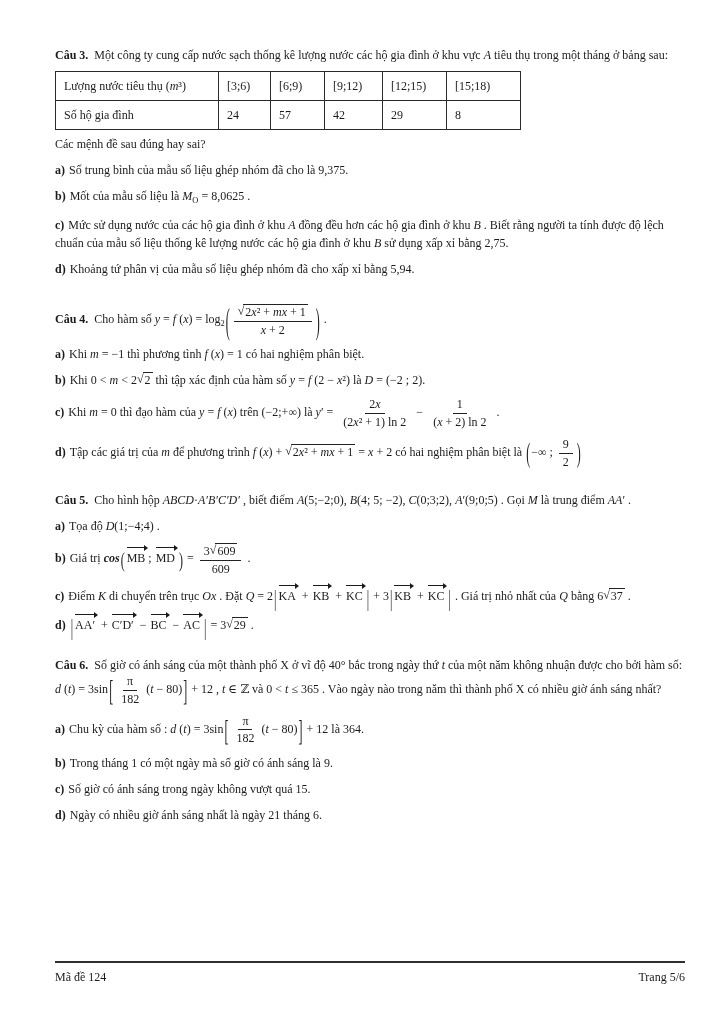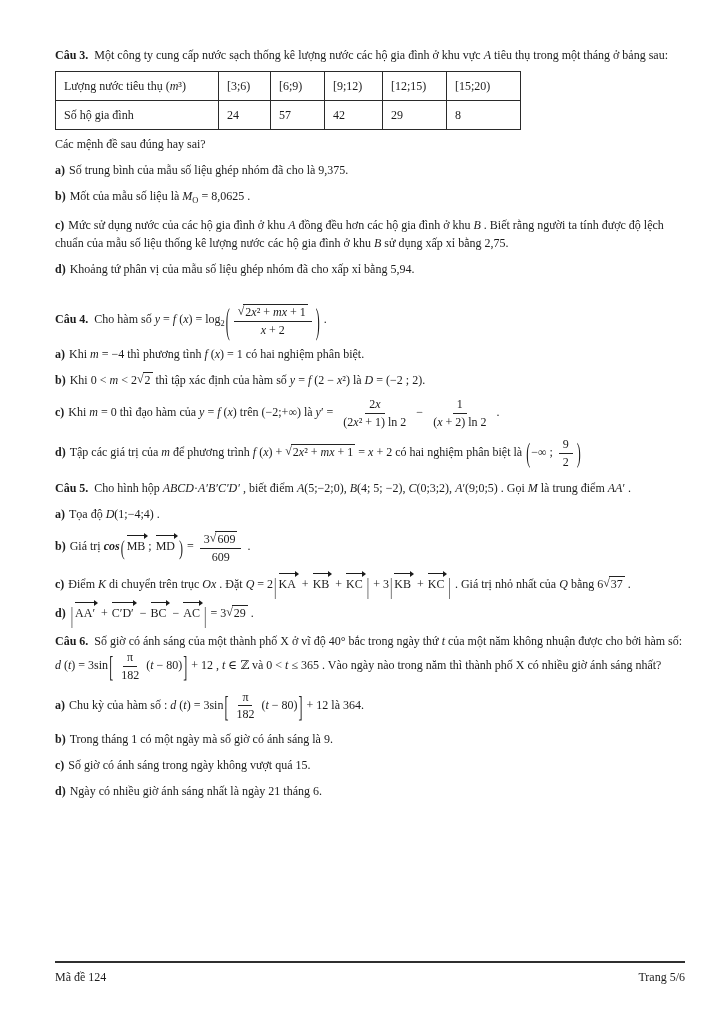--- a/index.html
+++ b/index.html
@@ -4,21 +4,21 @@
 <style>
   html,body{margin:0;padding:0;background:#ffffff;}
   .page{
     width:725px;height:1024px;box-sizing:border-box;
     padding:46px 40px 38px 55px;
     font-family:"Liberation Serif","DejaVu Serif",serif;
     font-size:12px;line-height:1.5;color:#1b1b1b;
     display:flex;flex-direction:column;overflow:hidden;background:#fff;
   }
   .content{flex:1 1 auto;}
-  .question{margin-top:10px;}
+  .question{margin-top:22px;}
   .question:first-child{margin-top:0;}
   #q4{margin-top:26px;}
   .para{margin:0 0 4px;}
   .qlabel{font-weight:bold;margin-right:6px;}
   .stmt{margin:8px 0;}
   .skey{font-weight:bold;margin-right:4px;}
   
   .ftable{border-collapse:collapse;margin:7px 0 5px;table-layout:fixed;}
   .ftable td{border:1px solid #2a2a2a;padding:5px 8px;vertical-align:middle;}
   
@@ -56,21 +56,21 @@
             <col style="width:64px">
             <col style="width:74px">
         </colgroup>
         <tbody>
           <tr>
             <td><span><span class="mt">Lượng nước tiêu thụ (</span><span class="mi">m</span><span class="mt">³)</span></span></td>
             <td>[3;6)</td>
             <td>[6;9)</td>
             <td>[9;12)</td>
             <td>[12;15)</td>
-            <td>[15;20)</td>
+            <td>[15;18)</td>
           </tr>
           <tr>
             <td>Số hộ gia đình</td>
             <td>24</td>
             <td>57</td>
             <td>42</td>
             <td>29</td>
             <td>8</td>
           </tr>
         </tbody>
@@ -80,21 +80,21 @@
       <p class="stmt"><span class="skey">b)</span><span><span class="mt">Mốt của mẫu số liệu là </span><span class="mi">M</span><span class="msub">O</span><span class="mt"> = 8,0625 .</span></span></p>
       <p class="stmt"><span class="skey">c)</span><span><span class="mt">Mức sử dụng nước của các hộ gia đình ở khu </span><span class="mi">A</span><span class="mt"> đồng đều hơn các hộ gia đình ở khu </span><span class="mi">B</span><span class="mt"> . Biết rằng người ta tính được độ lệch chuẩn của mẫu số liệu thống kê lượng nước các hộ gia đình ở khu </span><span class="mi">B</span><span class="mt"> sử dụng xấp xỉ bằng 2,75.</span></span></p>
       <p class="stmt"><span class="skey">d)</span><span><span class="mt">Khoảng tứ phân vị của mẫu số liệu ghép nhóm đã cho xấp xỉ bằng 5,94.</span></span></p>
     </section>
 
     <section class="question" id="q4">
       <p class="para"><span class="qlabel">Câu 4.</span><span><span class="mt">Cho hàm số </span><span class="mi">y</span><span class="mt"> = </span><span class="mi">f</span><span class="mt"> (</span><span class="mi">x</span><span class="mt">) = log</span><span class="msub">2</span><span class="big" style="transform: scaleY(2.9);">(</span><span class="frac">
               <span class="num"><span class="sqrt"><span class="rsign">√</span><span class="rad"><span class="mt">2</span><span class="mi">x</span><span class="mt">² + </span><span class="mi">mx</span><span class="mt"> + 1</span></span></span></span>
               <span class="den"><span class="mi">x</span><span class="mt"> + 2</span></span>
             </span><span class="big" style="transform: scaleY(2.9);">)</span><span class="mt"> .</span></span></p>
-      <p class="stmt"><span class="skey">a)</span><span><span class="mt">Khi </span><span class="mi">m</span><span class="mt"> = −4 thì phương tình </span><span class="mi">f</span><span class="mt"> (</span><span class="mi">x</span><span class="mt">) = 1 có hai nghiệm phân biệt.</span></span></p>
+      <p class="stmt"><span class="skey">a)</span><span><span class="mt">Khi </span><span class="mi">m</span><span class="mt"> = −1 thì phương tình </span><span class="mi">f</span><span class="mt"> (</span><span class="mi">x</span><span class="mt">) = 1 có hai nghiệm phân biệt.</span></span></p>
       <p class="stmt"><span class="skey">b)</span><span><span class="mt">Khi 0 &lt; </span><span class="mi">m</span><span class="mt"> &lt; 2</span><span class="sqrt"><span class="rsign">√</span><span class="rad"><span class="mt">2</span></span></span><span class="mt"> thì tập xác định của hàm số </span><span class="mi">y</span><span class="mt"> = </span><span class="mi">f</span><span class="mt"> (2 − </span><span class="mi">x</span><span class="mt">²) là </span><span class="mi">D</span><span class="mt"> = (−2 ; 2).</span></span></p>
       <p class="stmt"><span class="skey">c)</span><span><span class="mt">Khi </span><span class="mi">m</span><span class="mt"> = 0 thì đạo hàm của </span><span class="mi">y</span><span class="mt"> = </span><span class="mi">f</span><span class="mt"> (</span><span class="mi">x</span><span class="mt">) trên (−2;+∞) là </span><span class="mi">y</span><span class="mt">′ = </span><span class="frac">
               <span class="num"><span class="mt">2</span><span class="mi">x</span></span>
               <span class="den"><span class="mt">(2</span><span class="mi">x</span><span class="mt">² + 1) ln 2</span></span>
             </span><span class="mt"> − </span><span class="frac">
               <span class="num"><span class="mt">1</span></span>
               <span class="den"><span class="mt">(</span><span class="mi">x</span><span class="mt"> + 2) ln 2</span></span>
             </span><span class="mt"> .</span></span></p>
       <p class="stmt"><span class="skey">d)</span><span><span class="mt">Tập các giá trị của </span><span class="mi">m</span><span class="mt"> để phương trình </span><span class="mi">f</span><span class="mt"> (</span><span class="mi">x</span><span class="mt">) + </span><span class="sqrt"><span class="rsign">√</span><span class="rad"><span class="mt">2</span><span class="mi">x</span><span class="mt">² + </span><span class="mi">mx</span><span class="mt"> + 1</span></span></span><span class="mt"> = </span><span class="mi">x</span><span class="mt"> + 2 có hai nghiệm phân biệt là </span><span class="big" style="transform: scaleY(2.3);">(</span><span class="mt">−∞ ; </span><span class="frac">
               <span class="num"><span class="mt">9</span></span>

